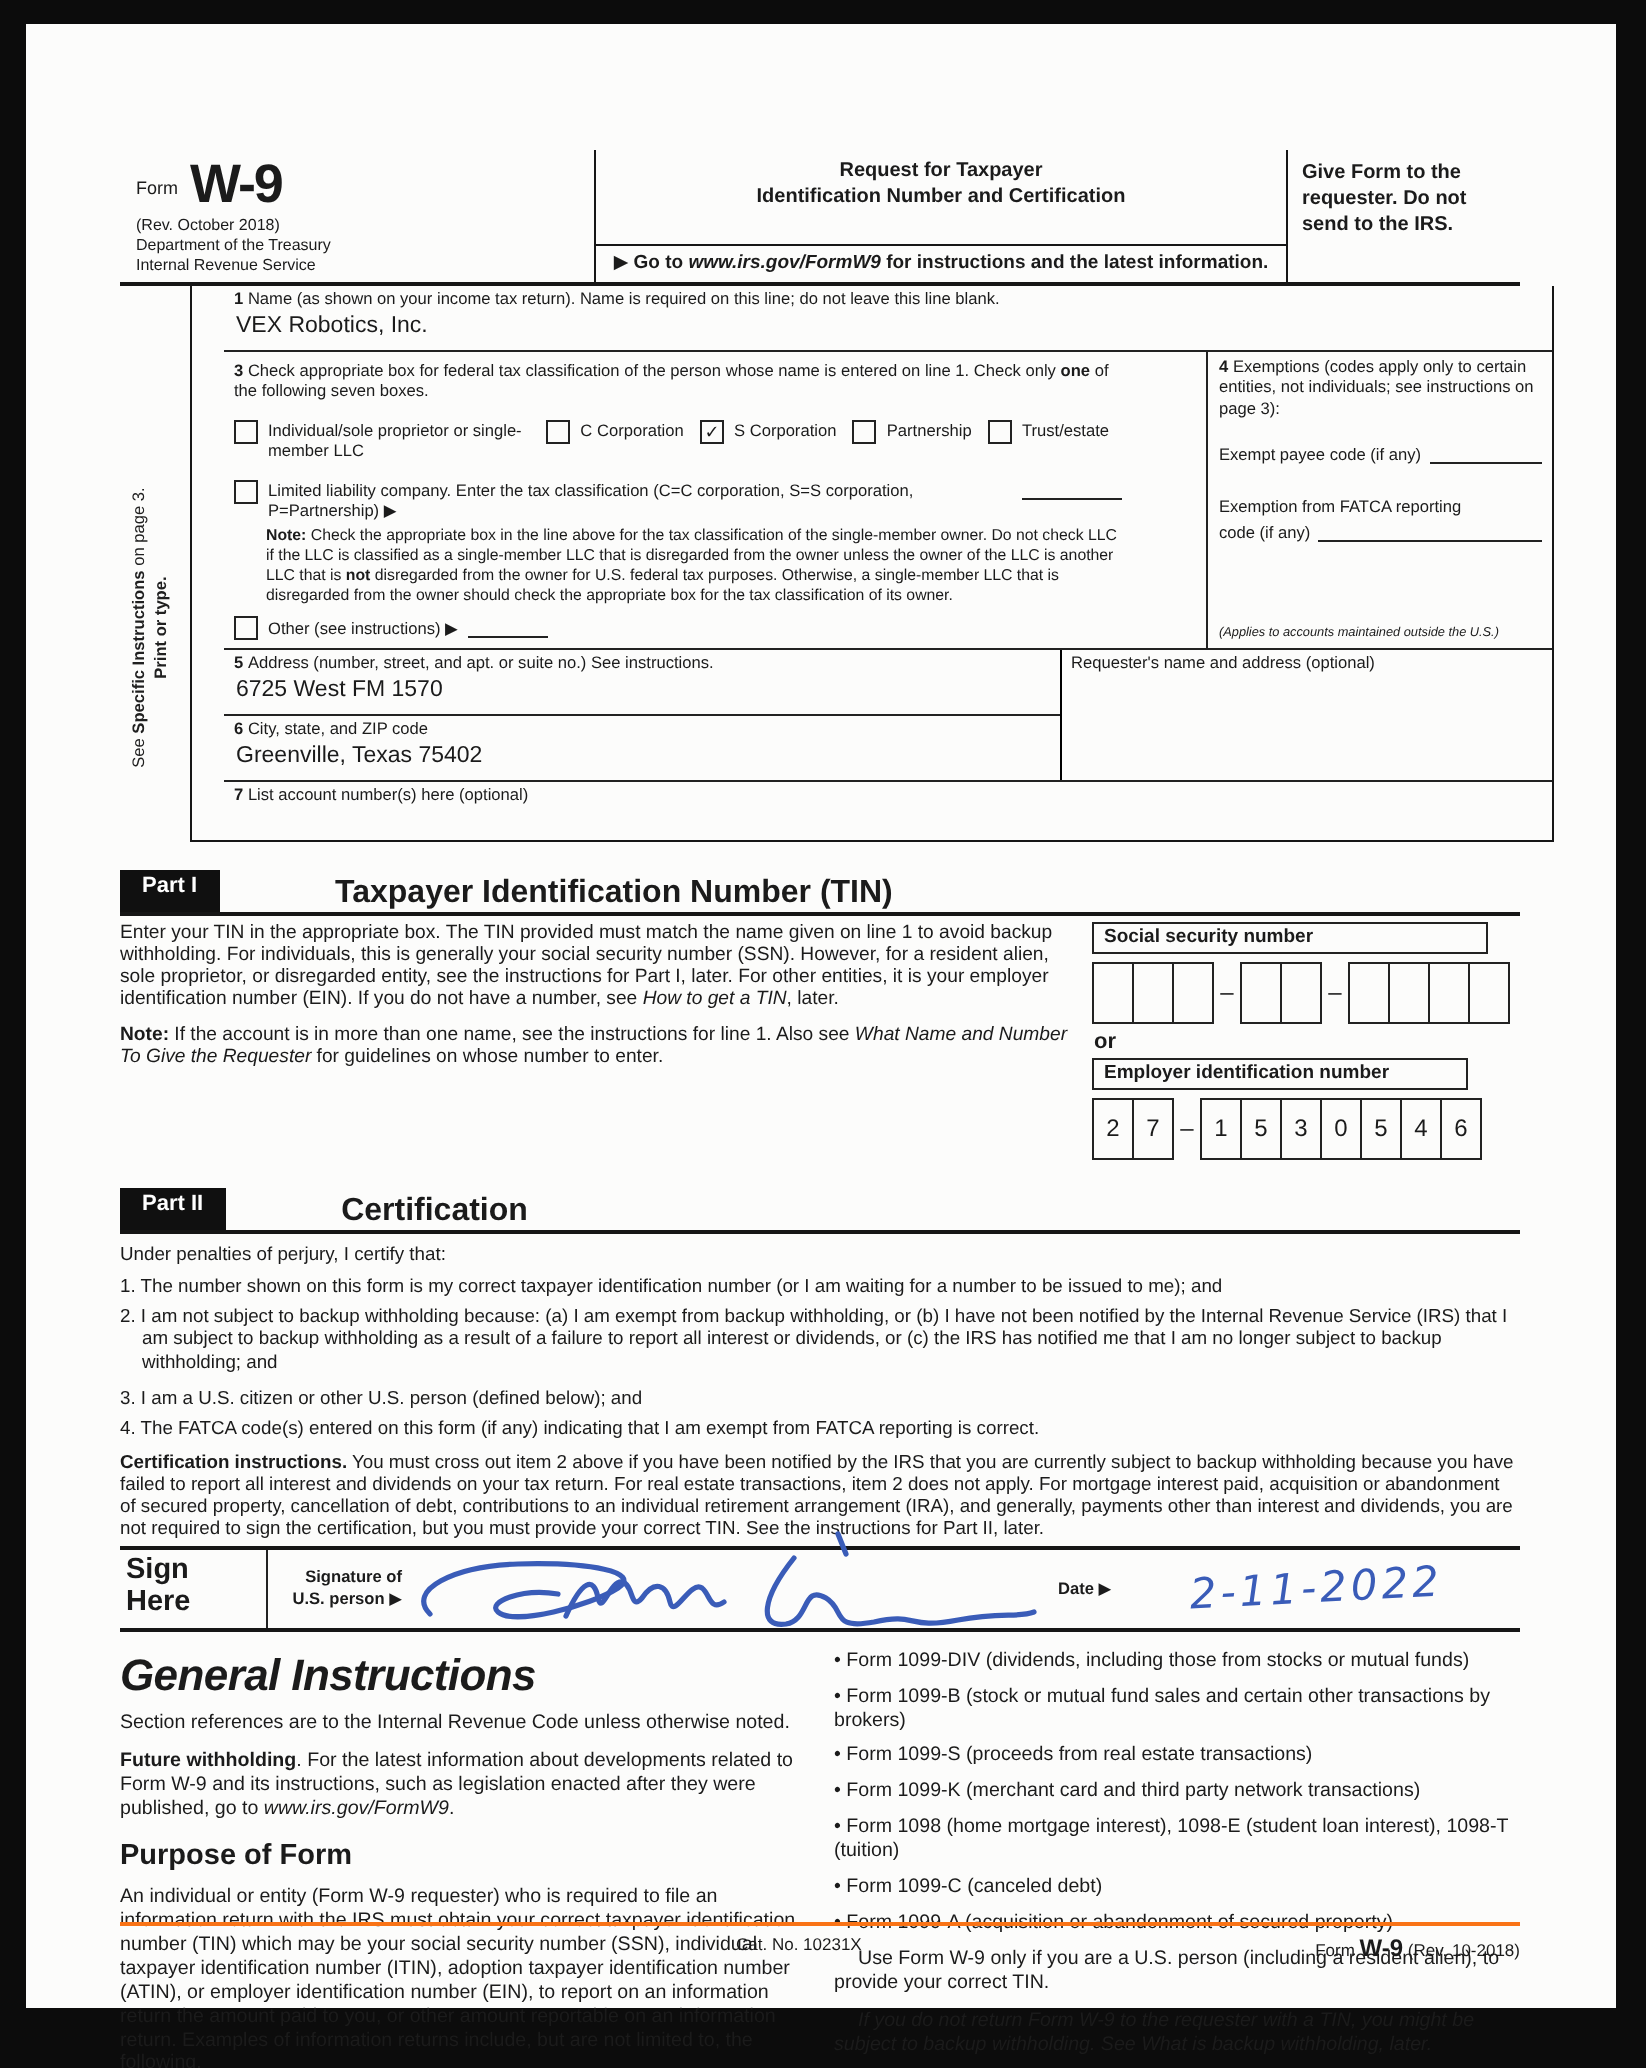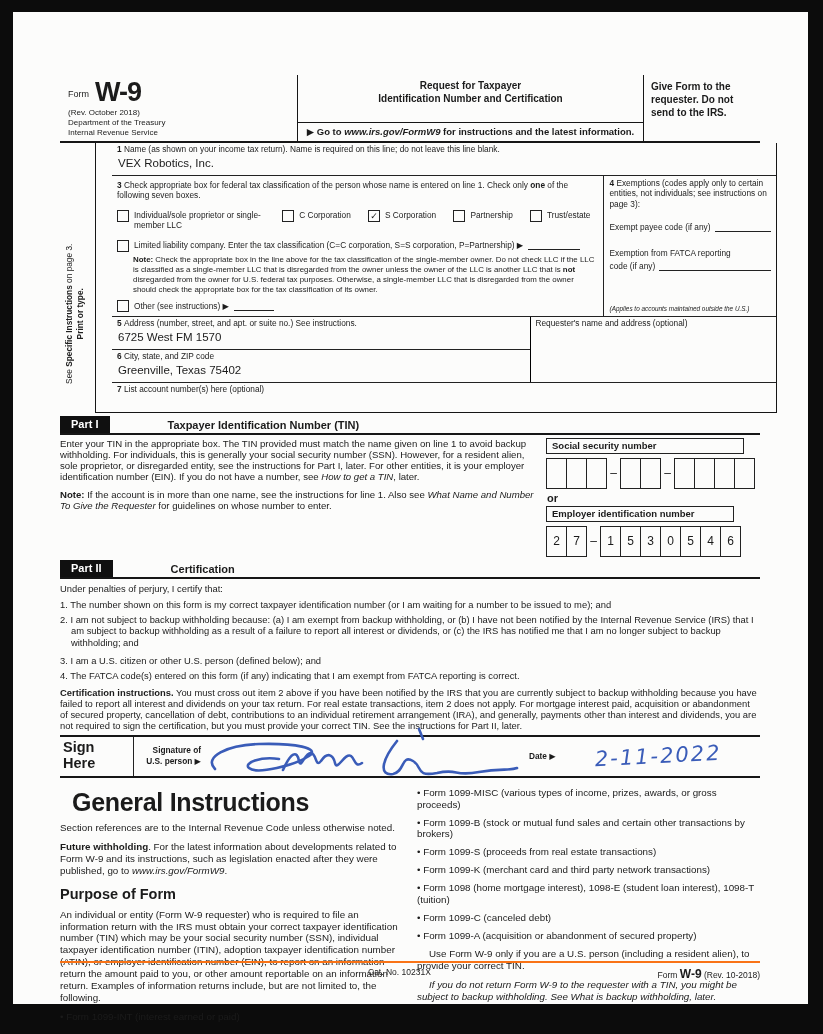--- a/index.html
+++ b/index.html
@@ -26,42 +26,42 @@
 
   
   .tbl{margin-left:35px;width:663.5px;border-left:1.5px solid #161616;border-right:1.5px solid #161616;border-bottom:1.5px solid #161616;position:relative;padding-left:16px;}
   .vert-note{position:absolute;left:-141px;top:160px;width:240px;text-align:center;
     transform:rotate(-90deg);font-size:8.3px;line-height:1.3;color:#202020;}
   .vert-note .b{font-weight:bold;}
   .row{border-bottom:1px solid #222;}
   .lbl{font-size:8.3px;padding:2px 0 0 5px;line-height:1.2;}
   .lbl b{font-weight:bold;}
   .val{font-size:11.5px;padding:2px 5px 4px 6px;min-height:14px;}
-  .flexrow{display:flex;}
+  .flexrow{display:flex;gap:36px;}
   .c3{flex:1;padding:3px 6px 4px 5px;}
   .c4{width:161px;border-left:1px solid #222;padding:2px 5px 3px 6px;font-size:8.3px;line-height:1.25;display:flex;flex-direction:column;}
   .cbrow{display:flex;margin-top:9px;padding-right:6px;}
   .cb{display:inline-block;width:10px;height:10px;border:1px solid #222;flex:none;
       font-size:9px;line-height:10px;text-align:center;font-weight:bold;}
   .cbitem{display:flex;gap:5px;font-size:8.3px;line-height:1.25;align-items:flex-start;}
   .blank{display:inline-block;border-bottom:1px solid #222;height:9px;}
   .llcrow{display:flex;gap:5px;font-size:8.3px;margin-top:9px;align-items:flex-start;}
   .note3{font-size:7.9px;line-height:1.3;margin:3px 0 0 16px;}
   .otherrow{display:flex;gap:5px;font-size:8.3px;margin-top:4px;align-items:center;}
   .exline{display:flex;align-items:flex-end;gap:4px;}
   .applies{font-size:6.4px;font-style:italic;margin-top:auto;padding-top:2px;}
   .r56{display:flex;border-bottom:1px solid #222;}
   .r56-left{flex:1;}
   .r56-right{width:245px;border-left:1px solid #000000;}
   .r7{min-height:29px;}
 
   
-  .partbar{display:flex;align-items:stretch;border-bottom:2.5px solid #161616;margin-top:3px;}
+  .partbar{display:flex;align-items:stretch;border-bottom:2.5px solid #161616;margin-top:14px;}
   .partbox{background:#101010;color:#fff;font-weight:bold;font-size:11px;padding:2px 11px 3px;}
-  .parttitle{font-weight:bold;font-size:11px;padding:3px 0 0 58px;}
+  .parttitle{font-weight:bold;font-size:16px;padding:3px 0 0 58px;}
 
   
   .p1body{display:flex;margin-top:3px;min-height:96px;}
   .p1text{width:478px;font-size:9.6px;line-height:1.18;}
   .p1text p{margin:0 0 6px;}
   .it{font-style:italic;}
   .p1tin{flex:1;padding-left:8px;}
   .tin-label{border:1px solid #222;font-size:9.5px;font-weight:bold;padding:1px 5px 2px;width:198px;box-sizing:border-box;}
   .tin-label.ein{width:188px;}
   .boxesrow{display:flex;align-items:center;margin-top:4px;}
@@ -86,21 +86,21 @@
   .siglbl{width:62px;font-size:8.3px;font-weight:bold;line-height:1.3;padding-left:5px;flex:none;text-align:right;}
   .sigsvg{flex:none;width:320px;height:39px;overflow:visible;}
   .ink{stroke:#3a5cb8;fill:none;stroke-width:2.6;stroke-linecap:round;stroke-linejoin:round;}
   .datelbl{font-size:8.3px;font-weight:bold;flex:none;margin-left:8px;}
   .dateval{flex:1;text-align:center;font-size:21px;font-style:italic;color:#3a5cb8;
            transform:rotate(-3deg);letter-spacing:2px;font-family:"DejaVu Sans",sans-serif;}
 
   
   .instr{display:flex;gap:14px;margin-top:9px;}
   .icol{width:343px;font-size:9.8px;line-height:1.22;}
-  .icol h1{font-size:25px;margin:0 12px 5px;letter-spacing:-0.3px;}
+  .icol h1{font-size:22px;margin:0 0 5px;letter-spacing:-0.3px;font-style:italic;}
   .icol h2{font-size:14.5px;margin:9px 0 5px;}
   .icol p{margin:0 0 7px;}
   .bullet{margin:0 0 6px;}
   .indent1{text-indent:12px;}
 
   
   .footer{position:absolute;left:47px;width:700px;bottom:23px;border-top:2px solid #f97316;padding-top:4px;font-size:8.5px;height:14px;}
   .footer-cat{position:absolute;left:44%;}
   .footer-form{position:absolute;right:0;}
   .footer-form b{font-size:12px;}
@@ -311,21 +311,21 @@
     <div class="instr">
       <div class="icol">
         <h1>General Instructions</h1>
         <p>Section references are to the Internal Revenue Code unless otherwise noted.</p>
         <p><b>Future withholding</b><span>. For the latest information about developments related to Form W-9 and its instructions, such as legislation enacted after they were published, go to </span><span class="it">www.irs.gov/FormW9</span><span>.</span></p>
         <h2>Purpose of Form</h2>
         <p>An individual or entity (Form W-9 requester) who is required to file an information return with the IRS must obtain your correct taxpayer identification number (TIN) which may be your social security number (SSN), individual taxpayer identification number (ITIN), adoption taxpayer identification number (ATIN), or employer identification number (EIN), to report on an information return the amount paid to you, or other amount reportable on an information return. Examples of information returns include, but are not limited to, the following.</p>
         <div class="bullet">• Form 1099-INT (interest earned or paid)</div>
       </div>
       <div class="icol">
-        <div class="bullet">• Form 1099-MISC (various types of income, prizes, awards, or gross proceeds)</div>
+        <div class="bullet">• Form 1099-DIV (dividends, including those from stocks or mutual funds)</div>
         <div class="bullet">• Form 1099-B (stock or mutual fund sales and certain other transactions by brokers)</div>
         <div class="bullet">• Form 1099-S (proceeds from real estate transactions)</div>
         <div class="bullet">• Form 1099-K (merchant card and third party network transactions)</div>
         <div class="bullet">• Form 1098 (home mortgage interest), 1098-E (student loan interest), 1098-T (tuition)</div>
         <div class="bullet">• Form 1099-C (canceled debt)</div>
         <div class="bullet">• Form 1099-A (acquisition or abandonment of secured property)</div>
         <p class="indent1">Use Form W-9 only if you are a U.S. person (including a resident alien), to provide your correct TIN.</p>
         <p class="indent1 it">If you do not return Form W-9 to the requester with a TIN, you might be subject to backup withholding. See What is backup withholding, later.</p>
       </div>
     </div>

